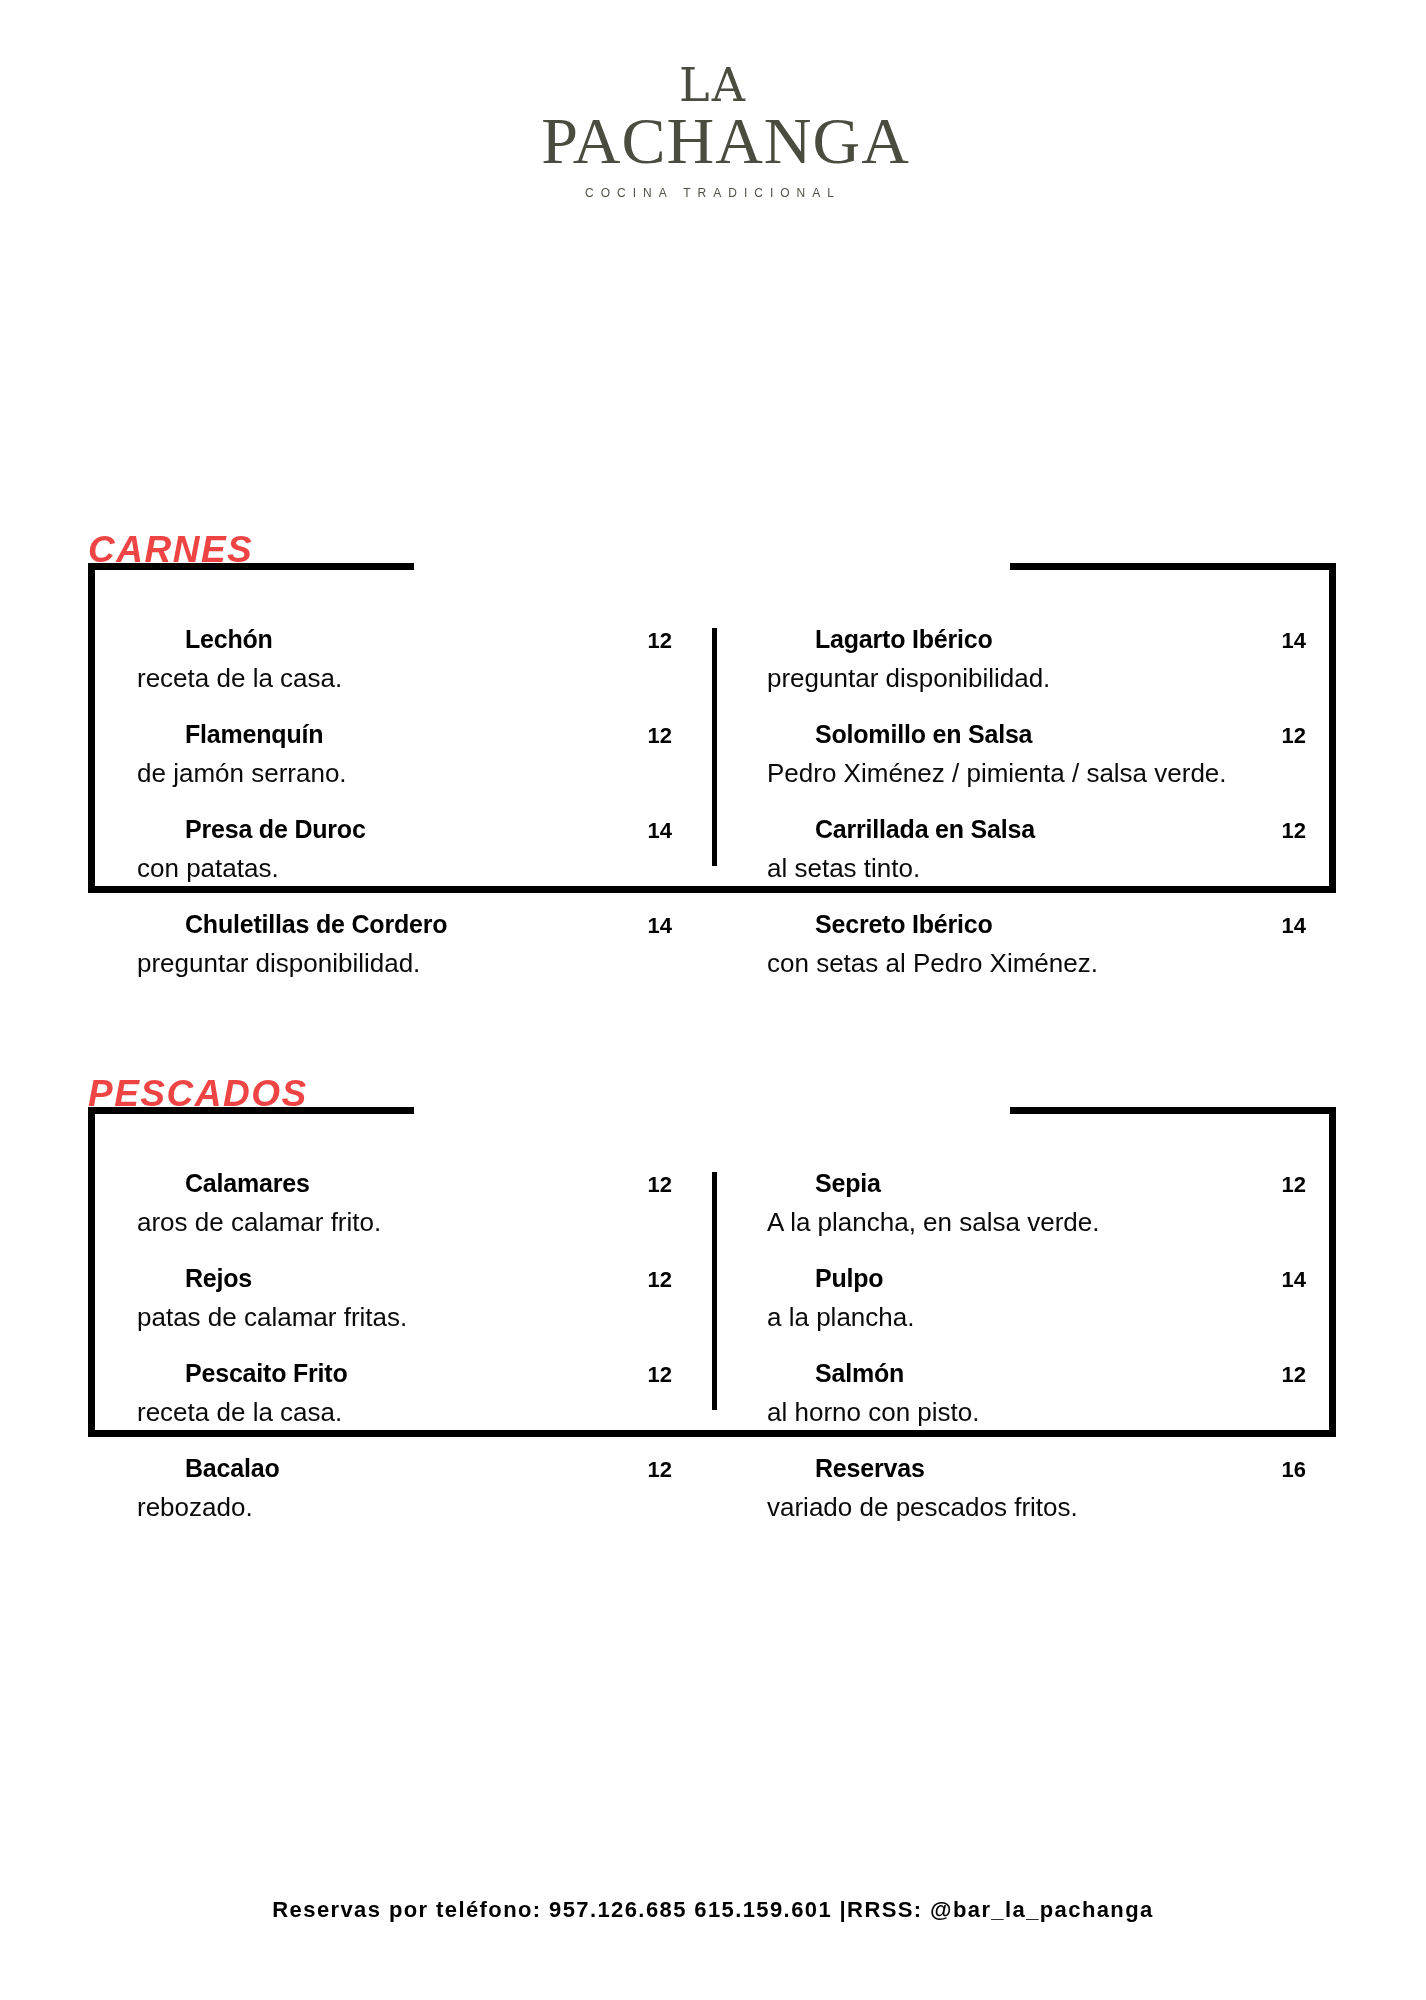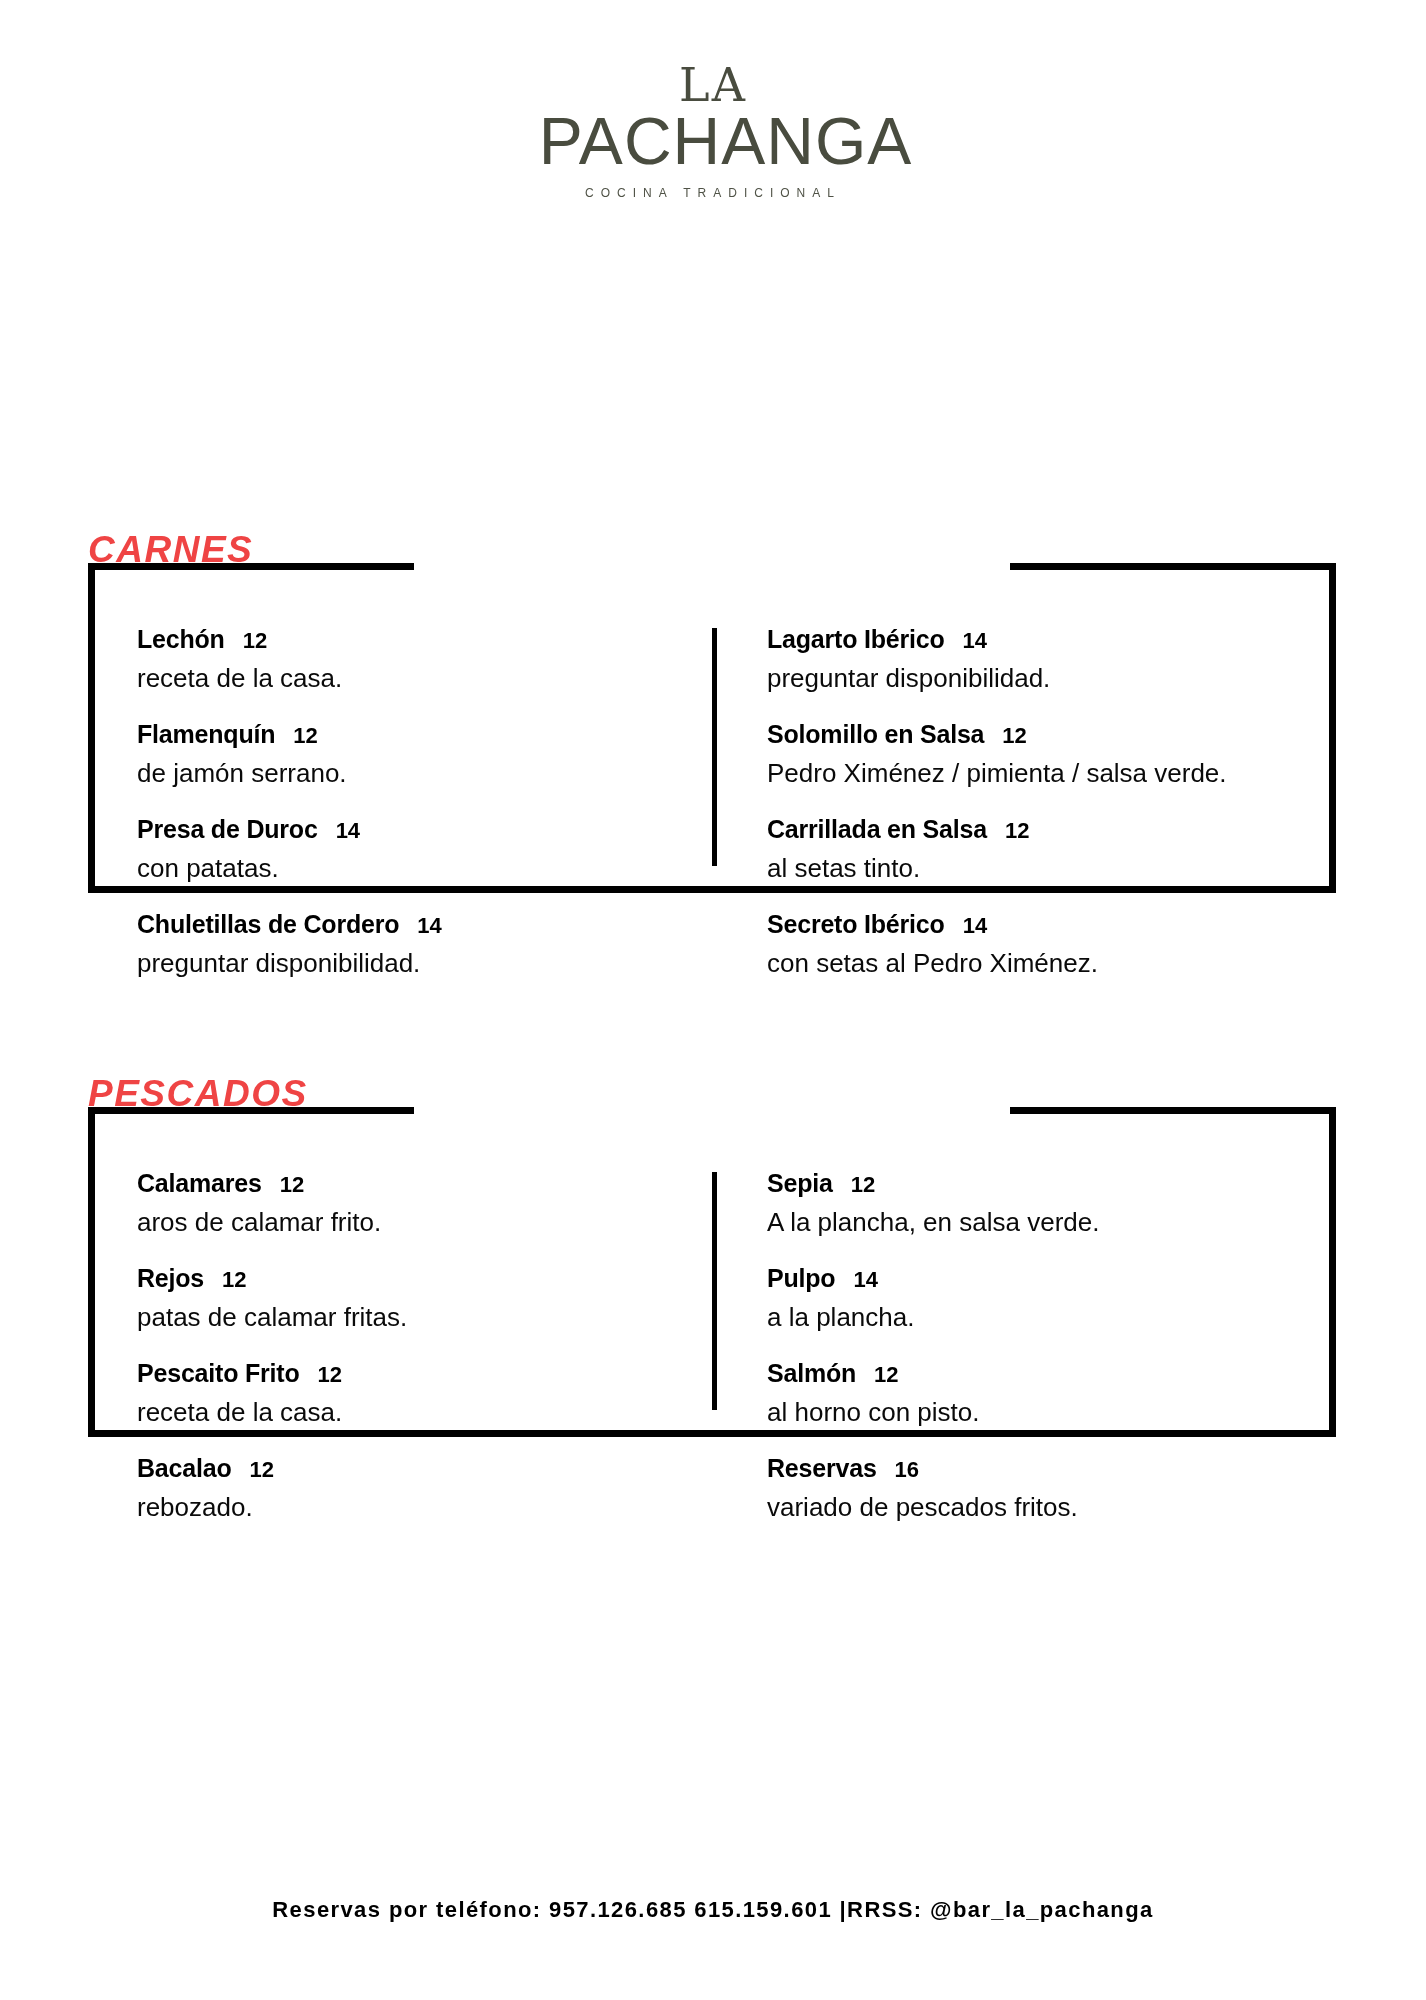--- a/index.html
+++ b/index.html
@@ -27,21 +27,21 @@
   }
   .logo-line1 {
     font-family: "DejaVu Serif", serif;
     font-size: 46px;
     letter-spacing: 2px;
     line-height: 1.0;
     font-weight: 400;
     display: block;
   }
   .logo-line2 {
-    font-family: Liberation Sans, sans-serif;
+    font-family: Liberation Serif, serif;
     font-size: 66px;
     letter-spacing: 1px;
     line-height: 1.0;
     font-weight: 400;
     display: block;
     margin-left: 25px;
   }
   .logo-sub {
     display: block;
     margin-top: 12px;
@@ -132,21 +132,22 @@
     width: 5px;
     height: 238px;
     background: #000;
   }
 
   .item { margin-bottom: 26px; }
   .item:last-child { margin-bottom: 0; }
   .item-head {
     display: flex;
     align-items: baseline;
-    justify-content: flex-start;
+    justify-content: space-between;
+    margin-left: 48px;
   }
   .item-name {
     font-size: 25px;
     font-weight: 700;
     letter-spacing: -0.2px;
     line-height: 1.15;
     color: #000;
     white-space: nowrap;
   }
   .item-price {

